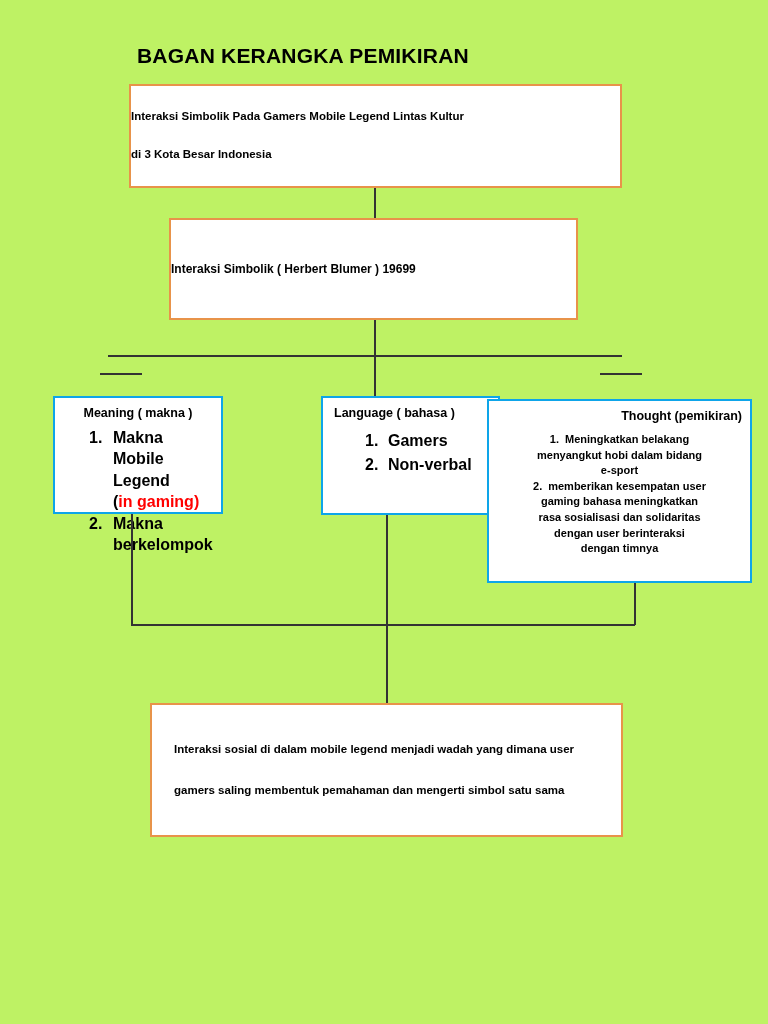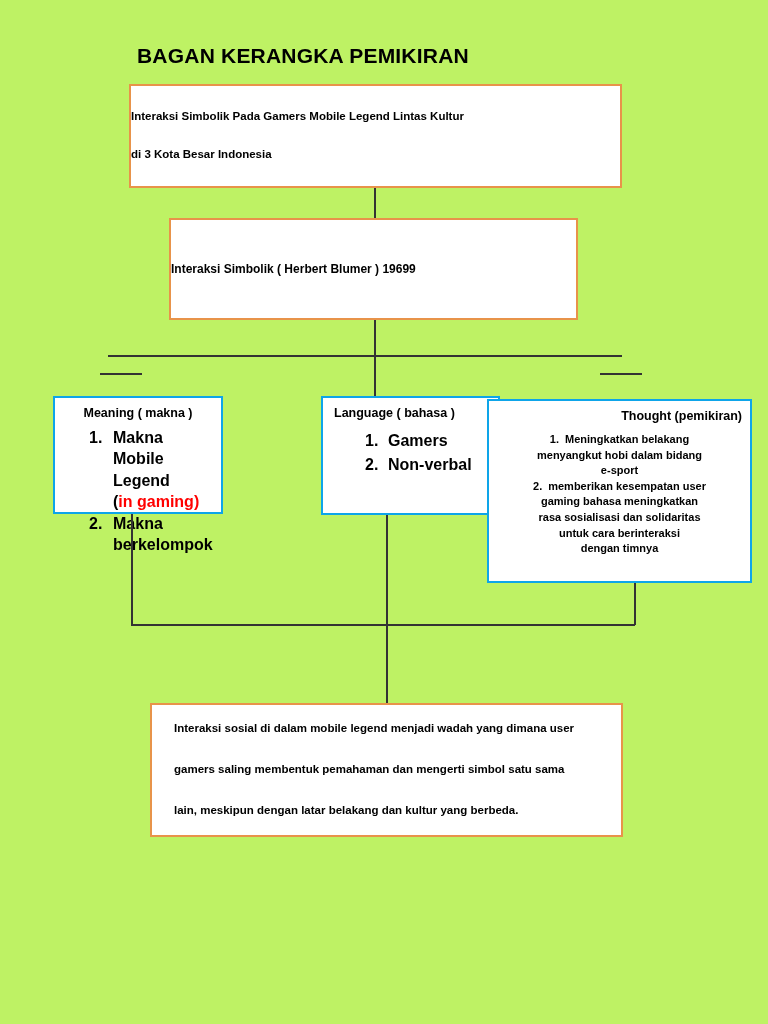--- a/index.html
+++ b/index.html
@@ -196,30 +196,29 @@
     <ol>
       <li>
         <span class="num">1.</span><span>Meningkatkan belakang</span><br>
         <span>menyangkut hobi dalam bidang</span><br>
         <span>e-sport</span>
       </li>
       <li>
         <span class="num">2.</span><span>memberikan kesempatan user</span><br>
         <span>gaming bahasa meningkatkan</span><br>
         <span>rasa sosialisasi dan solidaritas</span><br>
-        <span>untuk cara berinteraksi</span><br>
+        <span>dengan user berinteraksi</span><br>
         <span>dengan timnya</span>
       </li>
     </ol>
   </div>
 
   <div class="ln ln-v" style="left:131px; top:514px; height:111px;"></div>
   <div class="ln ln-v" style="left:634px; top:583px; height:42px;"></div>
   <div class="ln ln-h" style="left:131px; top:624px; width:504px;"></div>
   <div class="ln ln-v" style="left:386px; top:515px; height:188px;"></div>
 
   <div class="node" id="box-conclusion">
     <div class="node-line">Interaksi sosial di dalam mobile legend menjadi wadah yang dimana user</div>
     <div class="node-line">gamers saling membentuk pemahaman dan mengerti simbol satu sama</div>
-    <div class="node-line">lain, meskipun dengan latar belakang dan kultur yang berbeda.</div>
   </div>
 
 </div>
 
 </body></html>

